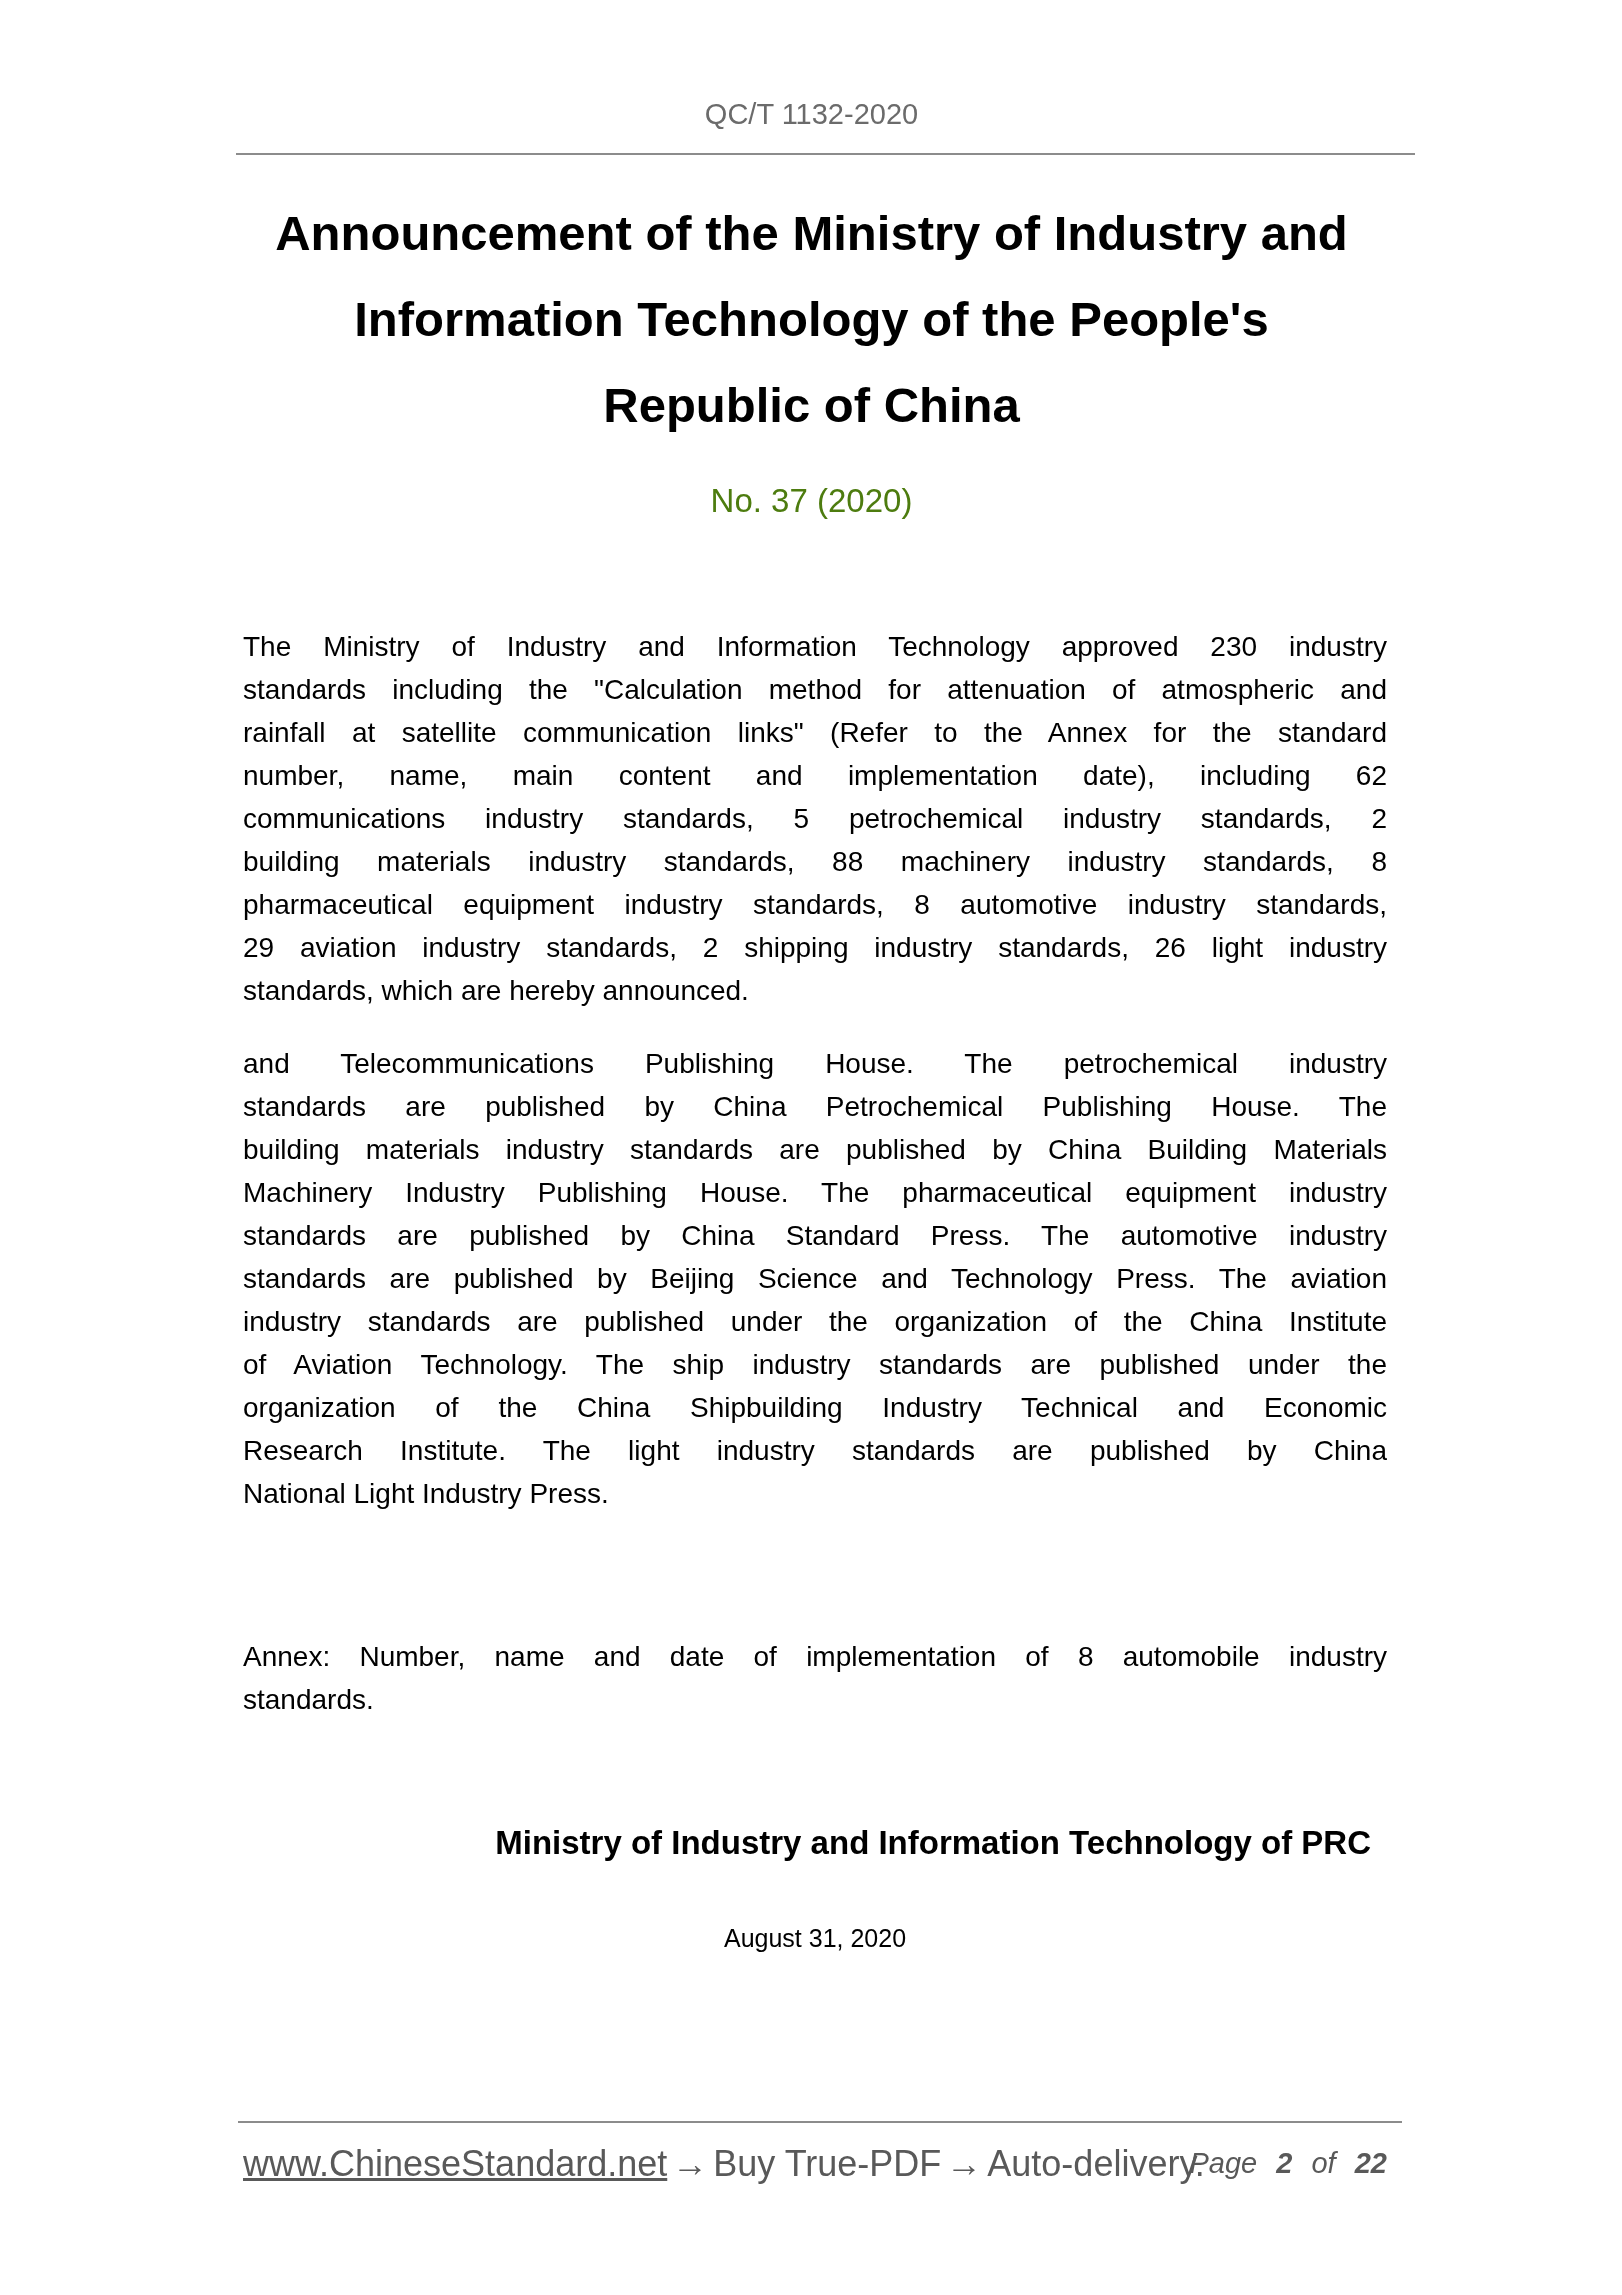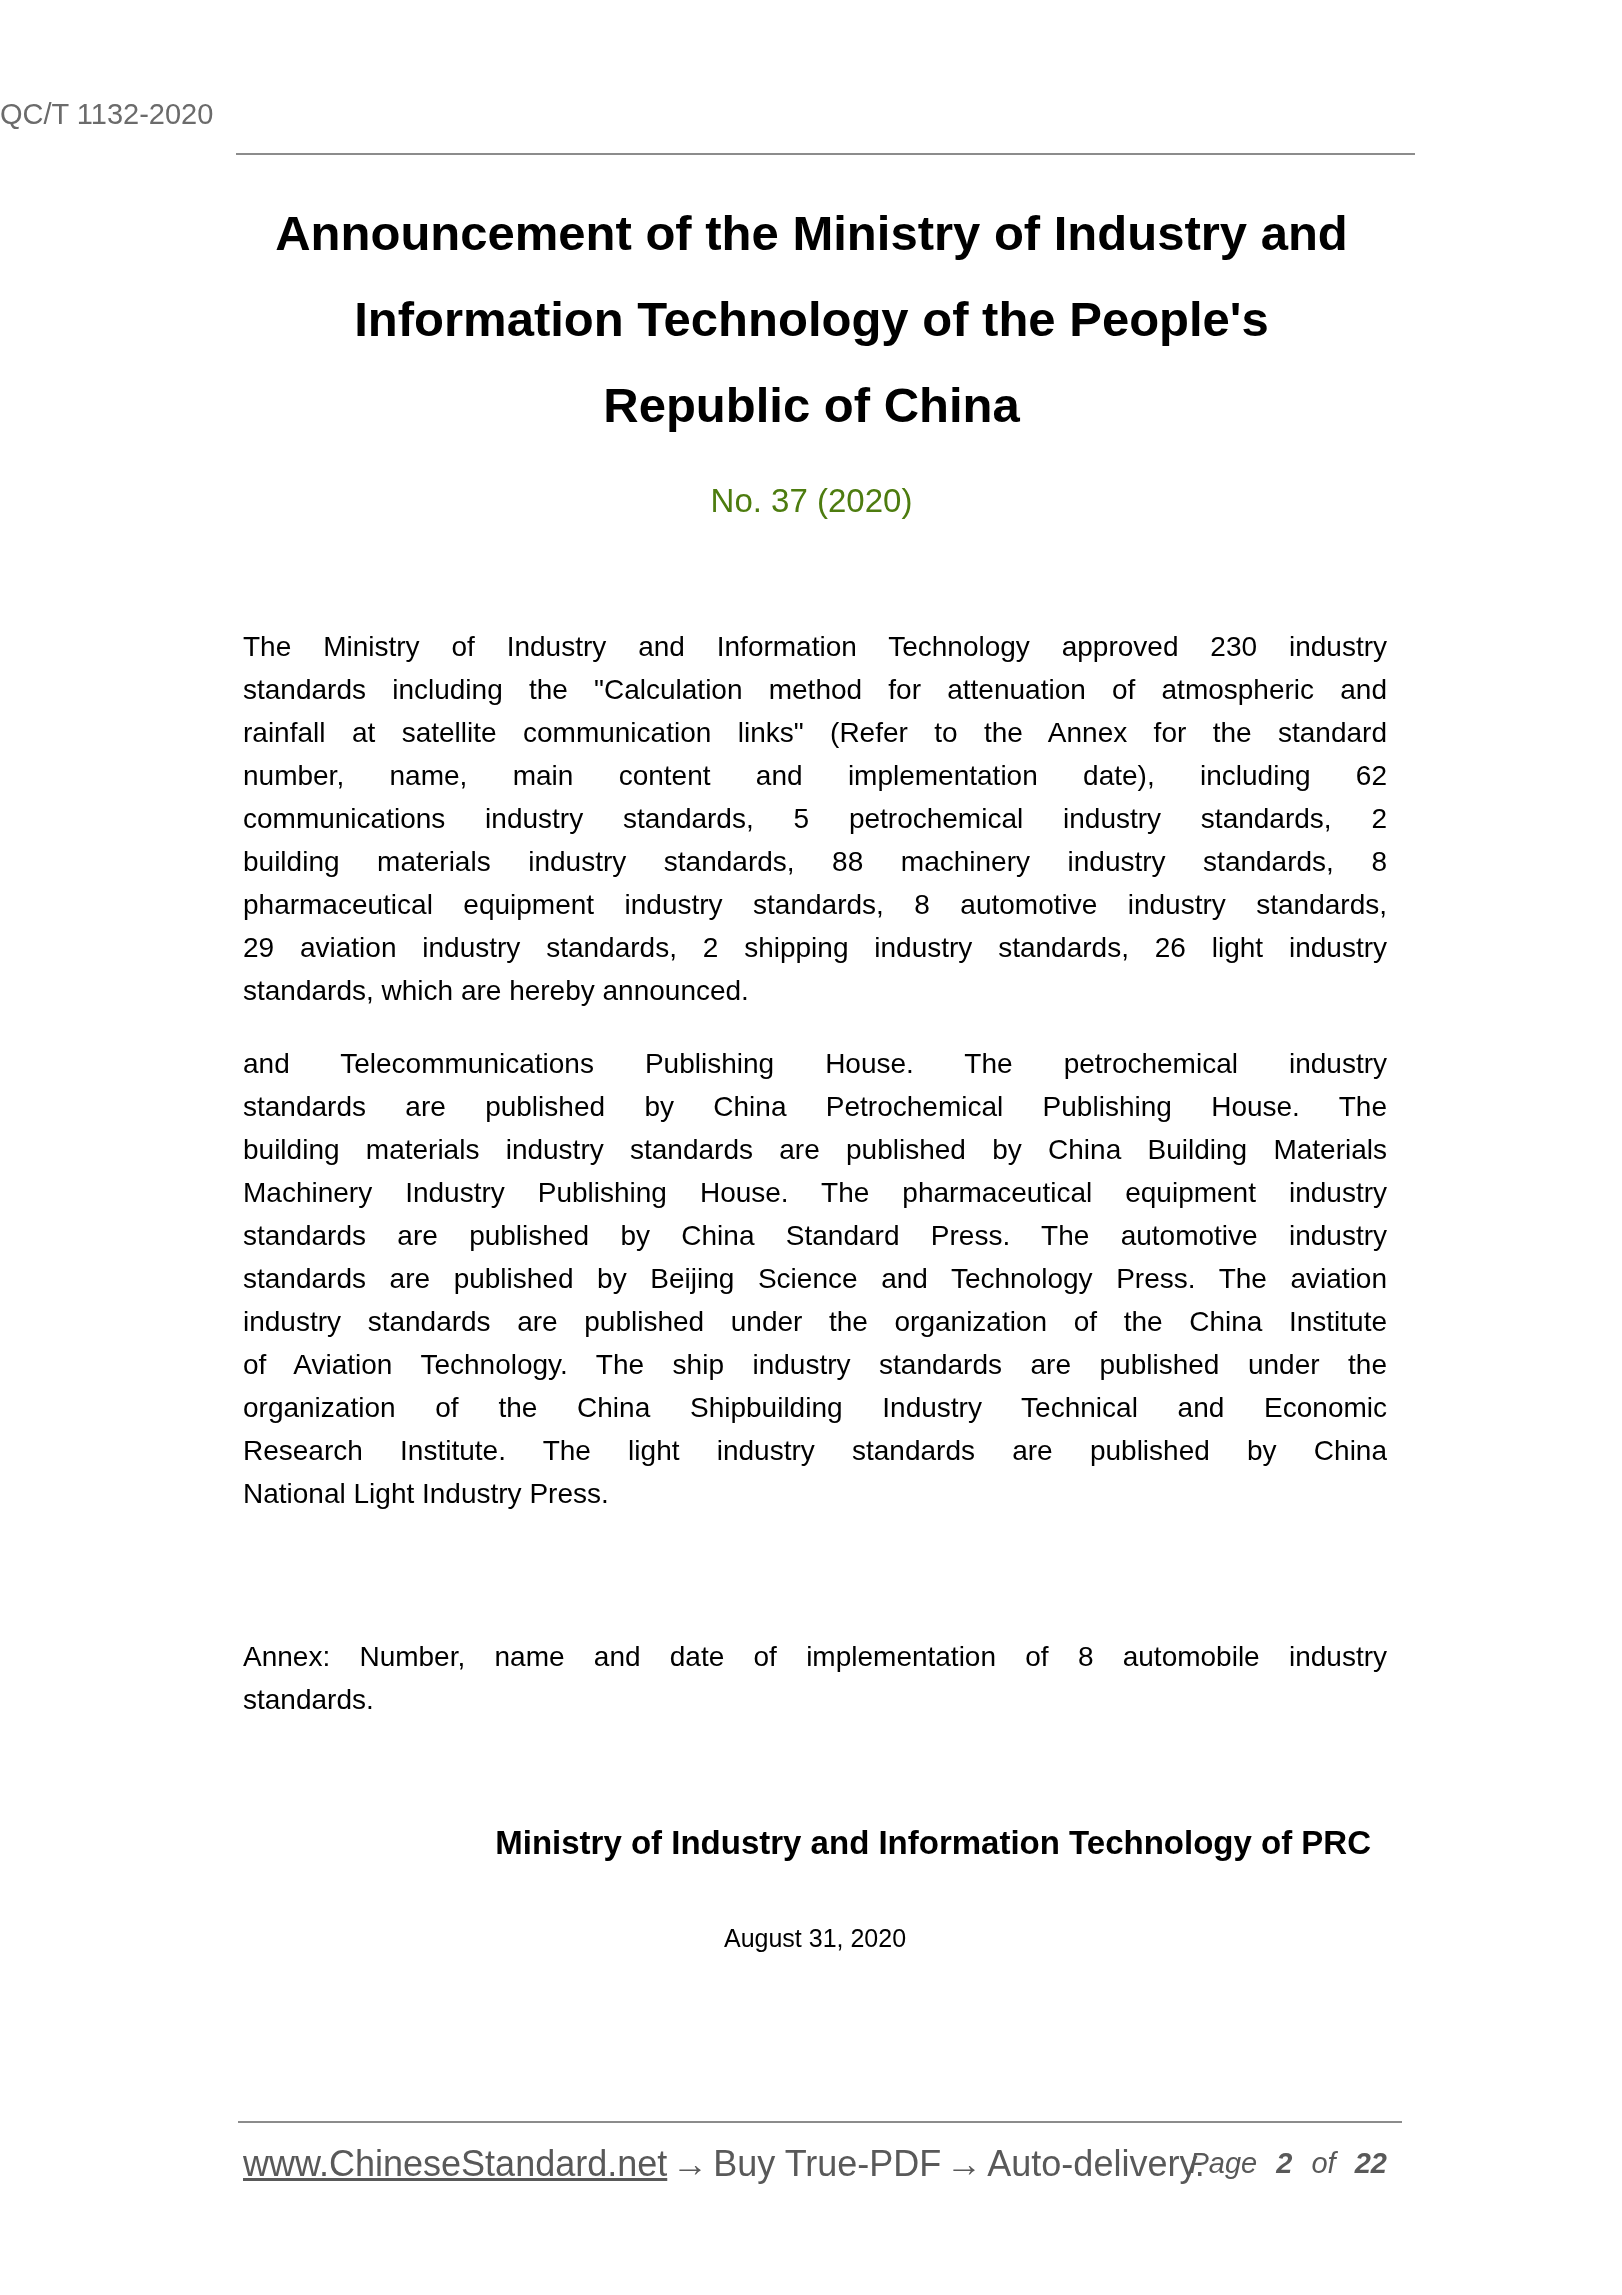--- a/index.html
+++ b/index.html
@@ -7,21 +7,21 @@
     position: relative;
     width: 1623px;
     height: 2295px;
     background: #ffffff;
     font-family: "Liberation Sans", "DejaVu Sans", sans-serif;
     color: #000000;
     overflow: hidden;
   }
   .doc-code {
     position: absolute; top: 95px; left: 0; width: 100%;
-    text-align: left; font-size: 29px; line-height: 38px; color: #6b6b6b;
+    text-align: center; font-size: 29px; line-height: 38px; color: #6b6b6b;
   }
   .rule-top {
     position: absolute; top: 153px; left: 236px; width: 1179px; height: 1.7px;
     background: #8c8c8c;
   }
   .doc-title {
     position: absolute; top: 190px; left: 0; width: 100%;
     text-align: center; font-size: 49px; font-weight: bold; line-height: 86px;
     color: #000000;
   }

